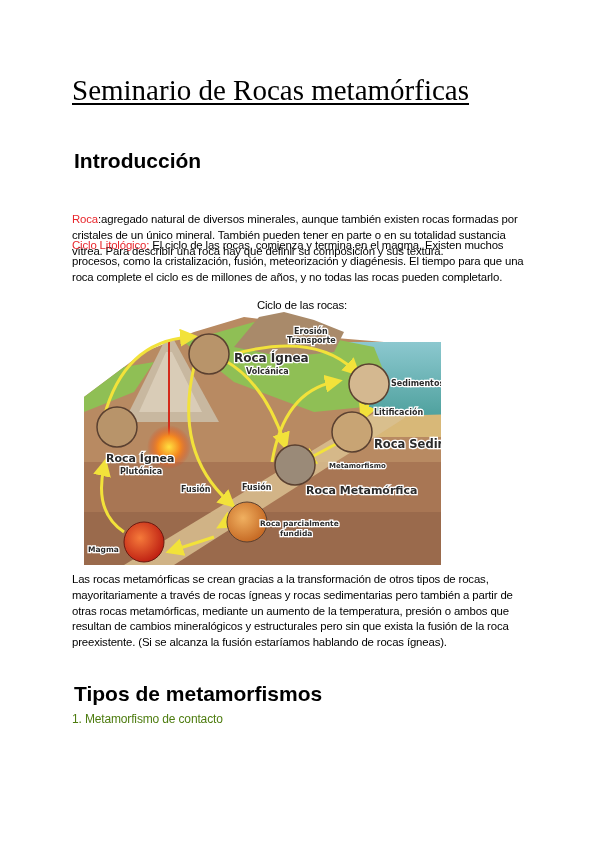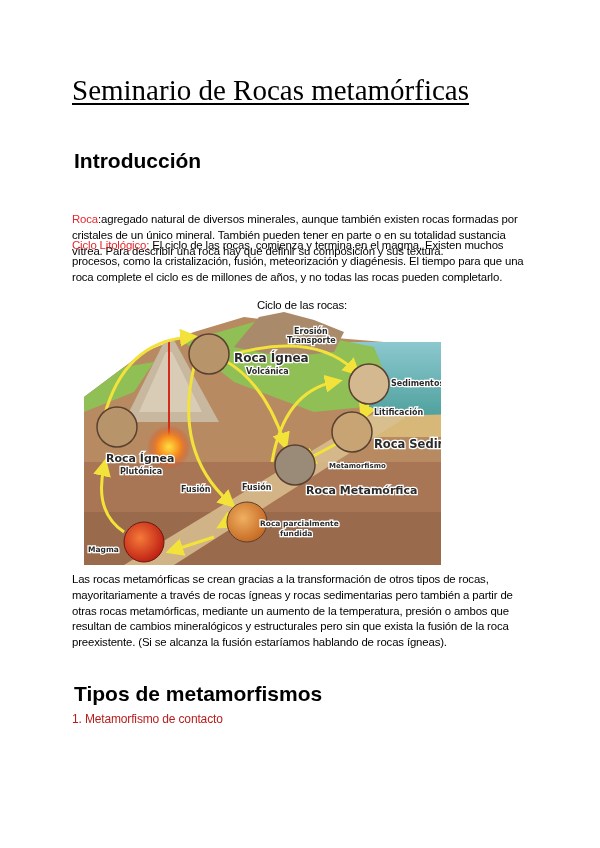--- a/index.html
+++ b/index.html
@@ -2,21 +2,21 @@
 <html><head>
   <meta charset="utf-8">
   <style>
     html, body { margin: 0; padding: 0; background: #ffffff; }
     body { width: 600px; height: 848px; position: relative; overflow: hidden; font-family: "Liberation Sans", sans-serif; color: #000; }
     .page { position: absolute; left: 0; top: 0; width: 600px; height: 848px; }
     .title { position: absolute; left: 72px; top: 72px; font-size: 29px; font-weight: normal; text-decoration: underline; text-decoration-thickness: 2px; text-underline-offset: 3px; letter-spacing: 0px; margin: 0; line-height: 36px; font-family: Liberation Serif, serif; }
     .h2 { position: absolute; left: 72px; font-size: 21px; font-weight: bold; margin: 2px; line-height: 26px; }
     .para { position: absolute; left: 72px; width: 460px; font-size: 11.4px; line-height: 15.8px; margin: 0; letter-spacing: -0.15px; }
     .red { color: #e8262c; }
-    .blue { color: #b91c1c; }
+    .blue { color: #4d7c0f; }
     .figure { position: absolute; left: 84px; top: 312px; width: 357px; height: 253px; overflow: hidden; }
     .figure svg { display: block; }
     .lbl { font-family: "DejaVu Sans", sans-serif; font-weight: bold; fill: #2a2a2a; stroke: #fff; stroke-width: 2.5px; paint-order: stroke; }
   </style>
 </head>
 <body>
 
 <div class="page">
 
   <h1 class="title">Seminario de Rocas metamórficas</h1>

